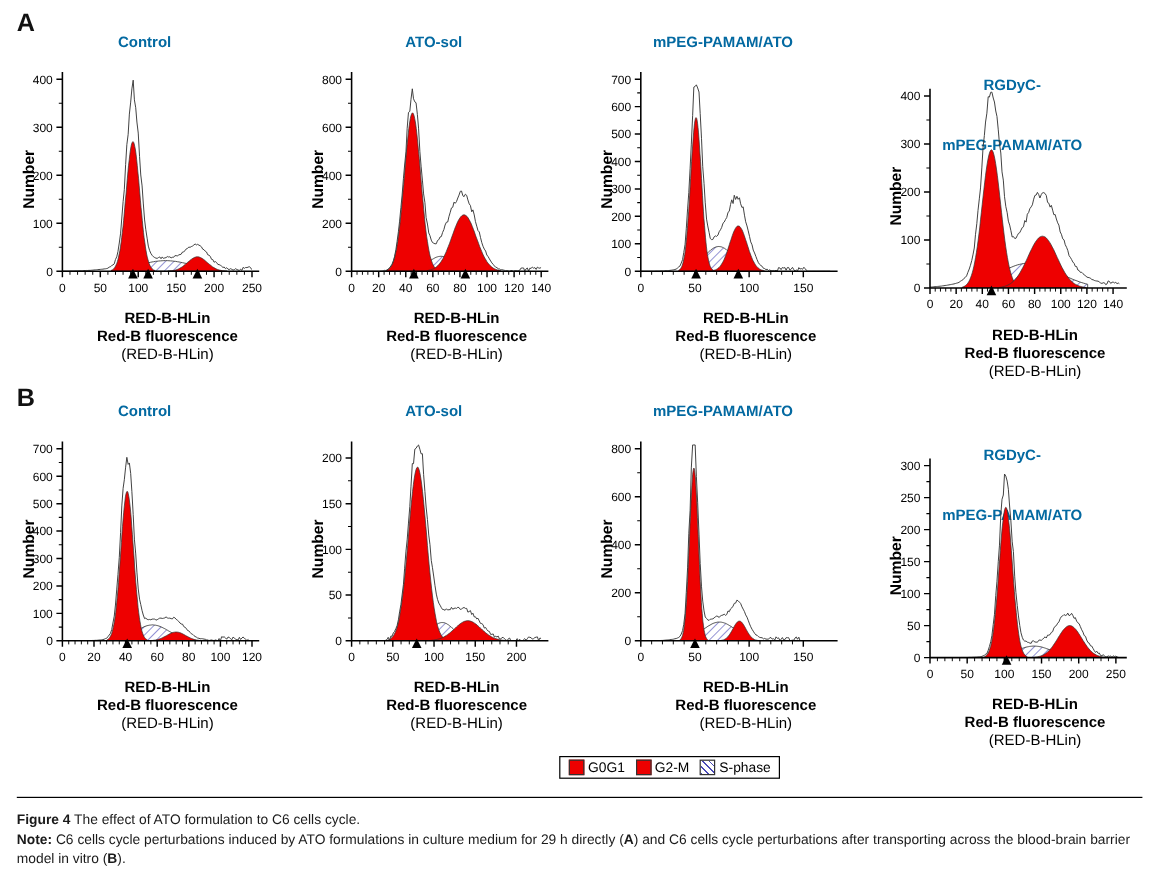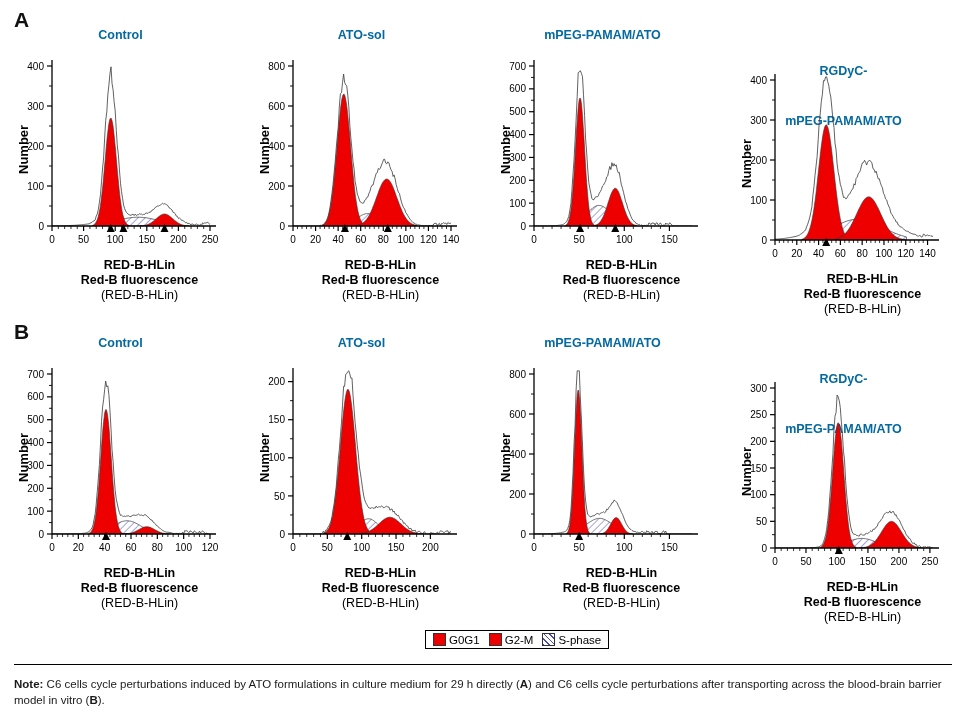--- a/index.html
+++ b/index.html
@@ -13,21 +13,21 @@
 
   .ptitle{position:absolute;left:0;width:241px;text-align:center;font-size:12.5px;font-weight:700;line-height:14px;color:#0369a1;}
   .ptitle span{display:block;margin-top:36px;}
 
   .plotwrap{position:absolute;}
   .ylabel{position:absolute;font-size:13px;font-weight:700;transform:rotate(-90deg);transform-origin:left top;white-space:nowrap;}
 
   .xcap{position:absolute;width:241px;left:0;text-align:center;font-size:12.5px;line-height:15px;font-weight:700;margin-left:19px;}
   .xcap .l3{font-weight:400;}
 
-  .legend{position:absolute;border:1px solid #000;background:#fff;display:flex;align-items:center;gap:9px;padding:2px 7px;font-size:11.5px;}
+  .legend{position:absolute;border:1px solid #000;background:#fff;display:flex;align-items:center;gap:9px;padding:2px 7px;font-size:11.5px;margin-left:41px;}
   .legend .item{display:flex;align-items:center;gap:3px;white-space:nowrap;}
   .sw{width:11px;height:11px;border:1px solid #333;display:inline-block;}
   .sw.red{background:#ee0000;}
   .sw.hatch{background:
      repeating-linear-gradient(45deg,#4a4ab8 0 1px,#ffffff 1px 4px);}
 
   .caption{position:absolute;left:14px;top:676px;width:938px;font-size:11.5px;line-height:16px;color:#1a1a1a;font-family:"Liberation Sans",sans-serif;}
   .caption b{font-weight:700;}
   .rule{position:absolute;left:14px;top:664px;width:938px;height:1px;background:#000;}
 
@@ -692,16 +692,19 @@
     </div>
     <div class="item">
       <span class="sw hatch"></span>
       <span>S-phase</span>
     </div>
   </div>
 
   <div class="rule"></div>
   <div class="caption">
     <div>
+      <b>Figure 4</b><span> The effect of ATO formulation to C6 cells cycle.</span>
+    </div>
+    <div>
       <b>Note:</b><span> C6 cells cycle perturbations induced by ATO formulations in culture medium for 29 h directly (</span><b>A</b><span>) and C6 cells cycle perturbations after transporting across the blood-brain barrier model in vitro (</span><b>B</b><span>).</span>
     </div>
   </div>
 </div>
 
 </body></html>

